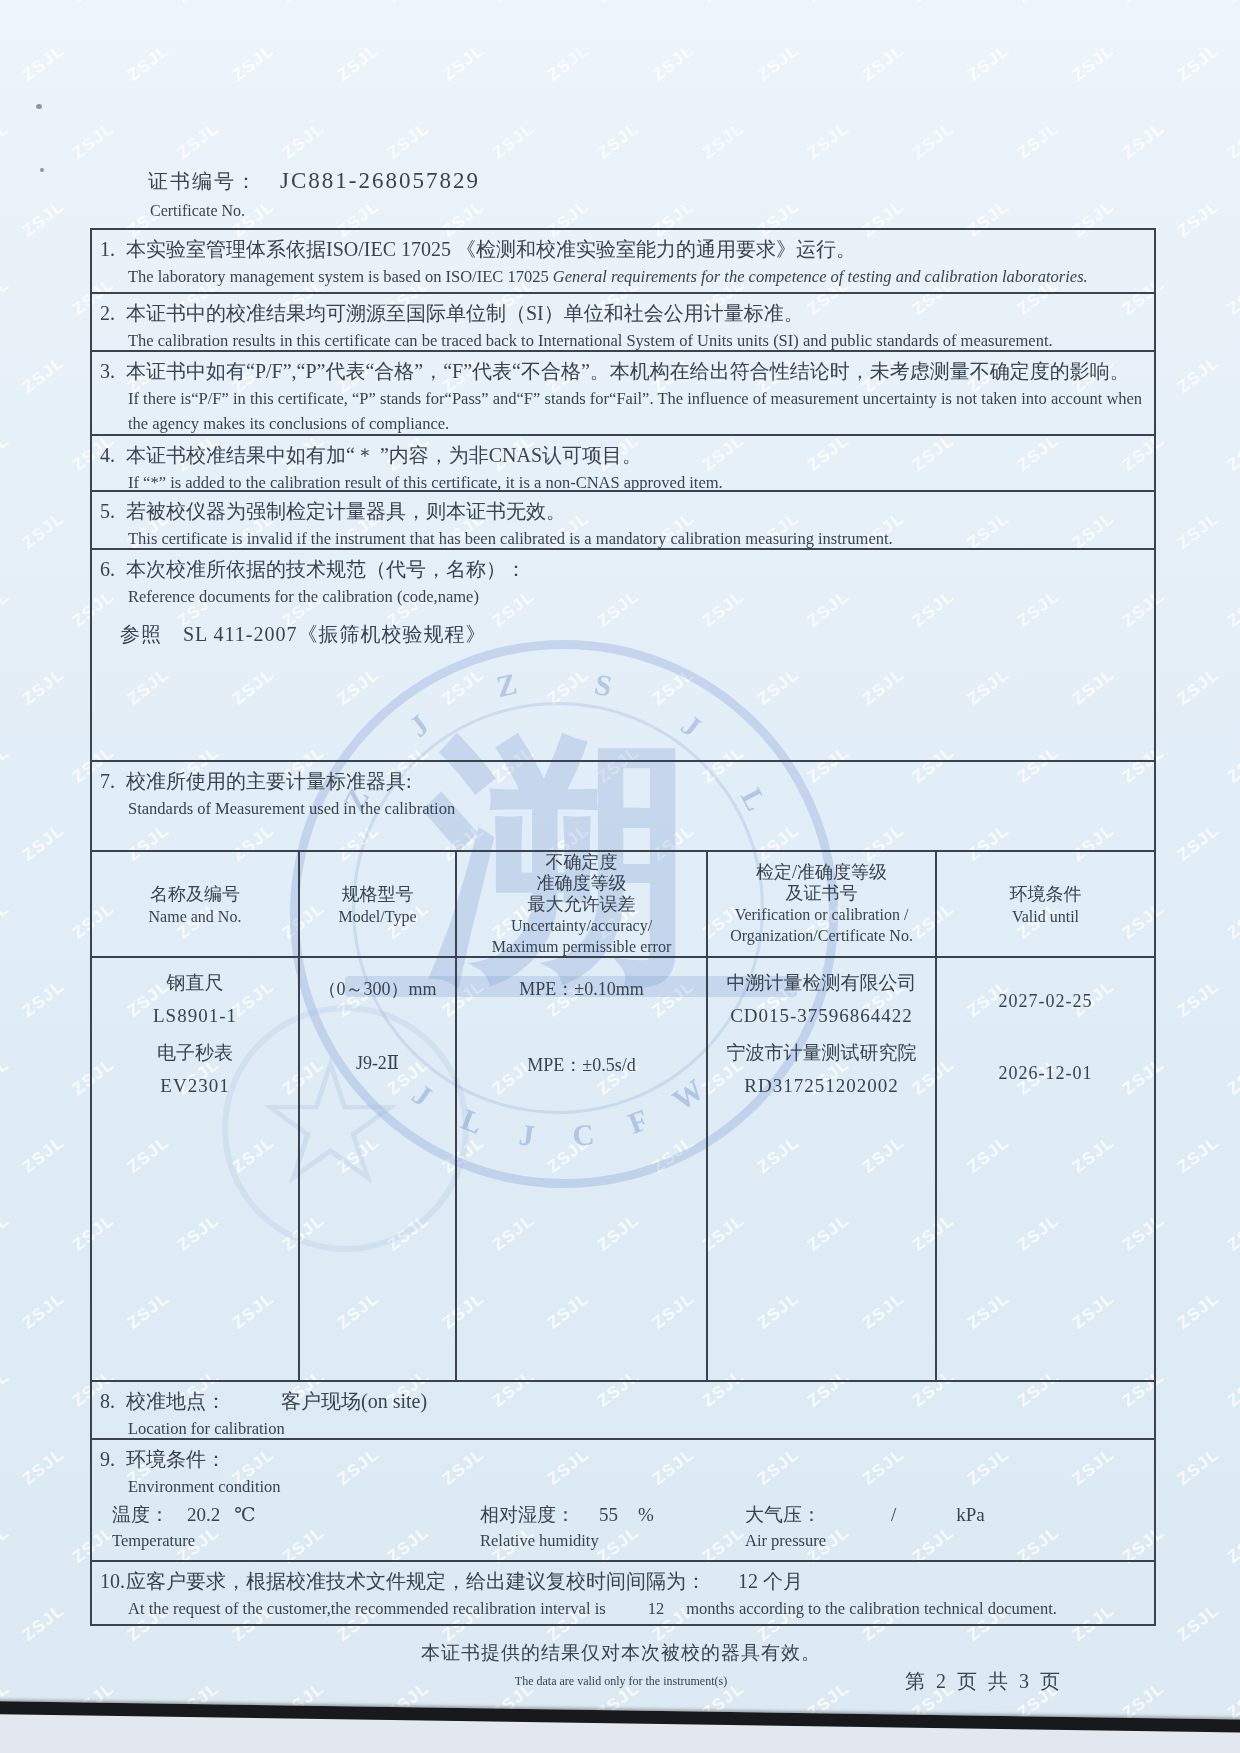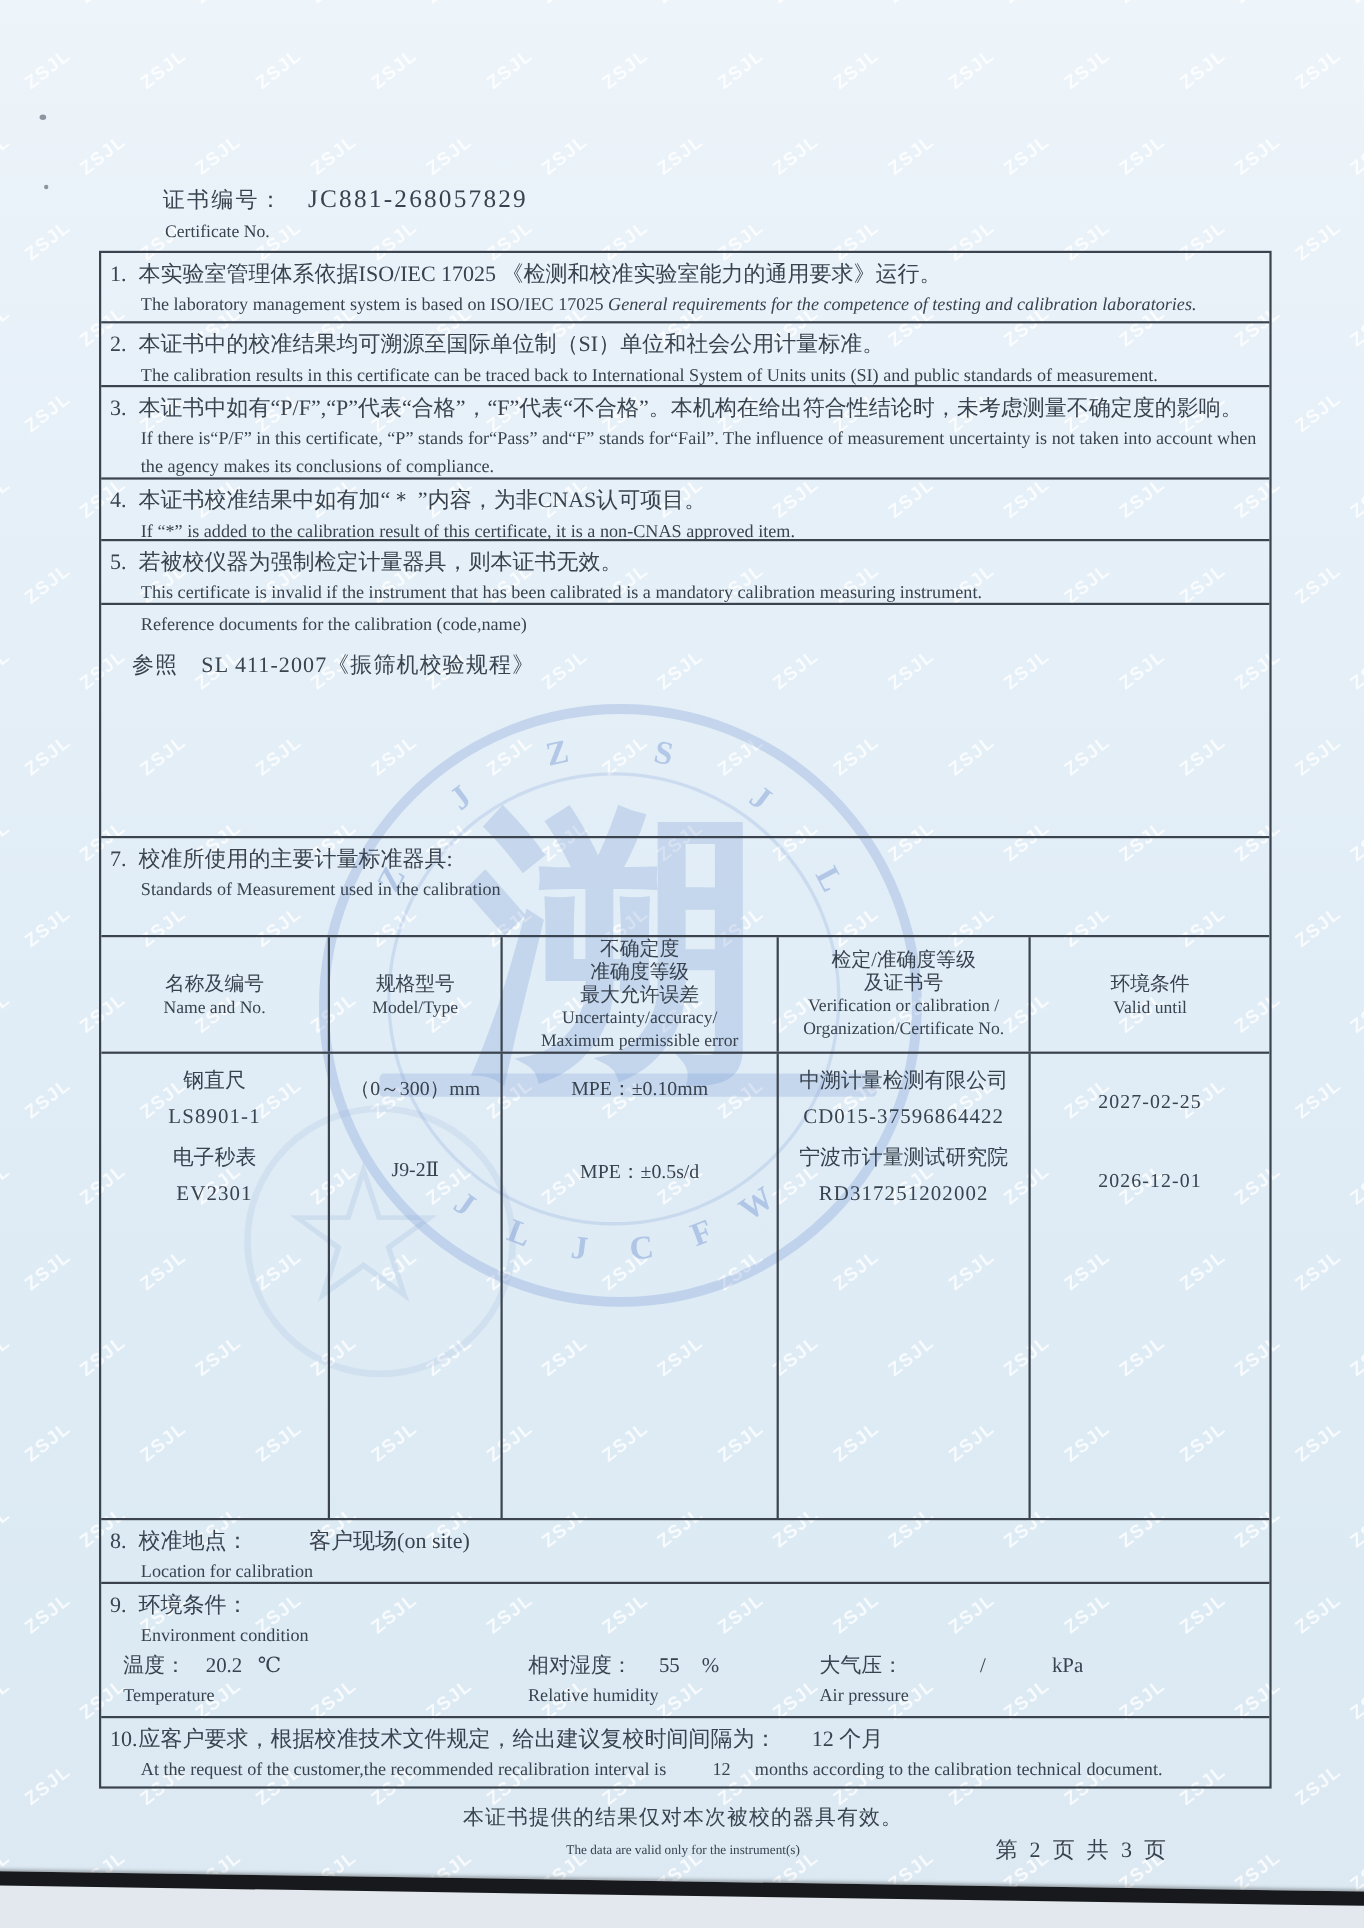--- a/index.html
+++ b/index.html
@@ -435,20 +435,21 @@
         <div class="zh-line"><span class="no">4.</span><span>本证书校准结果中如有加“＊ ”内容，为非CNAS认可项目。</span></div>
         <div class="en-line"><span>If “*” is added to the calibration result of this certificate, it is a non-CNAS approved item.</span></div>
       </div>
 
       <div class="sect" style="height:58px;">
         <div class="zh-line"><span class="no">5.</span><span>若被校仪器为强制检定计量器具，则本证书无效。</span></div>
         <div class="en-line"><span>This certificate is invalid if the instrument that has been calibrated is a mandatory calibration measuring instrument.</span></div>
       </div>
 
       <div class="sect" style="height:212px;">
+        <div class="zh-line"><span class="no">6.</span><span>本次校准所依据的技术规范（代号，名称）：</span></div>
         <div class="en-line"><span>Reference documents for the calibration (code,name)</span></div>
         <div class="ref-line">参照　SL 411-2007《振筛机校验规程》</div>
       </div>
 
       <div class="sect" style="height:620px;padding:5px 0 0 8px;">
         <div class="zh-line"><span class="no">7.</span><span>校准所使用的主要计量标准器具:</span></div>
         <div class="en-line"><span>Standards of Measurement used in the calibration</span></div>
 
         <div class="tbl">
           <div class="tbl-head">

